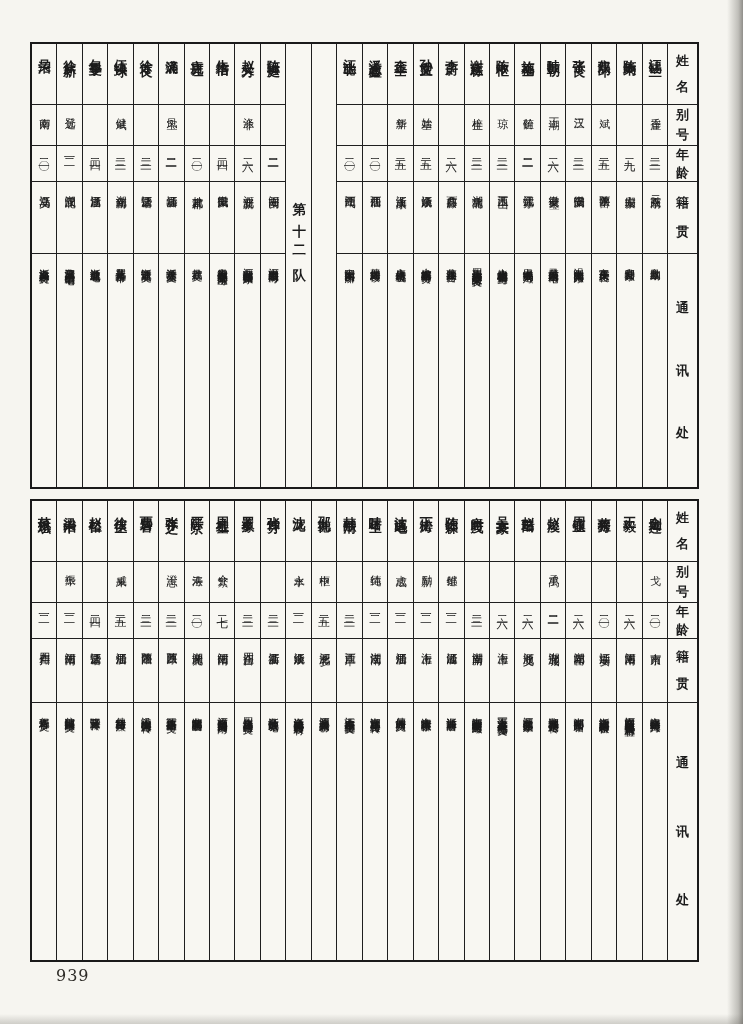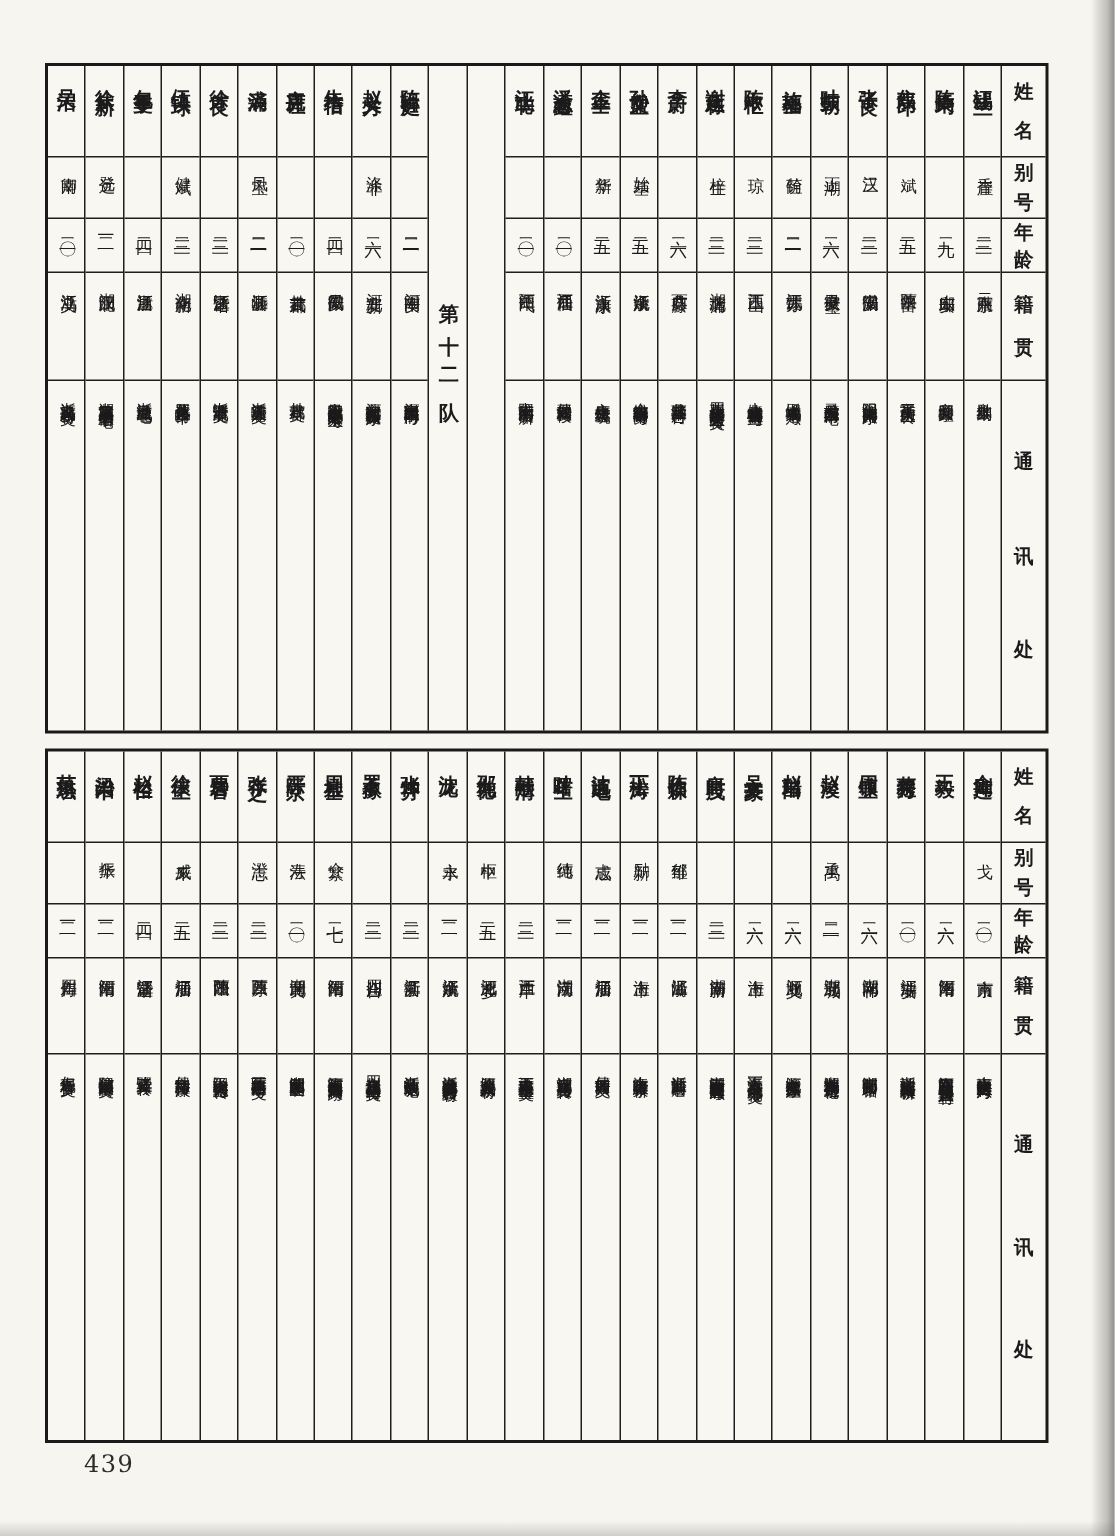--- a/index.html
+++ b/index.html
@@ -945,16 +945,16 @@
           <div class="vtext">二一</div>
         </div>
         <div class="cell c-native f-native">
           <div class="vtext">四川仁寿</div>
         </div>
         <div class="cell c-addr f-address">
           <div class="vtext">仁寿观音桥乡交</div>
         </div>
       </div>
     </div>
-  <div class="page-number">439</div>
+  <div class="page-number">939</div>
   <div class="scan-edge-right"></div>
   <div class="scan-edge-bottom"></div>
 </div>
 
 </body></html>

